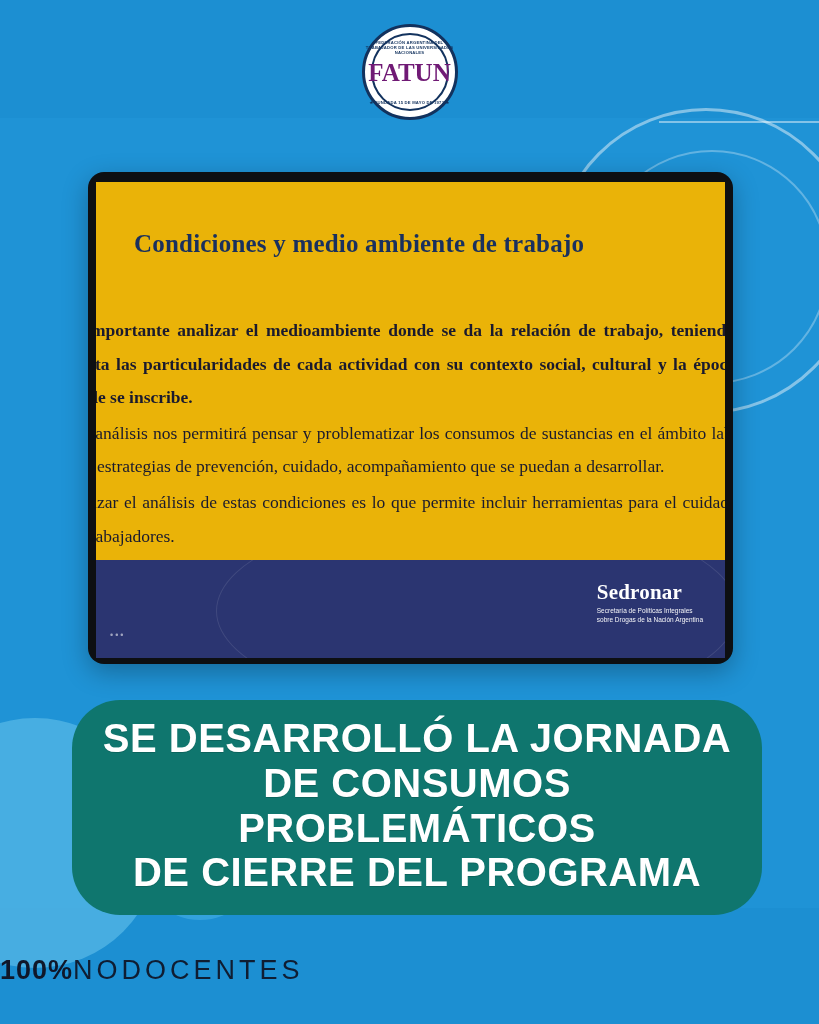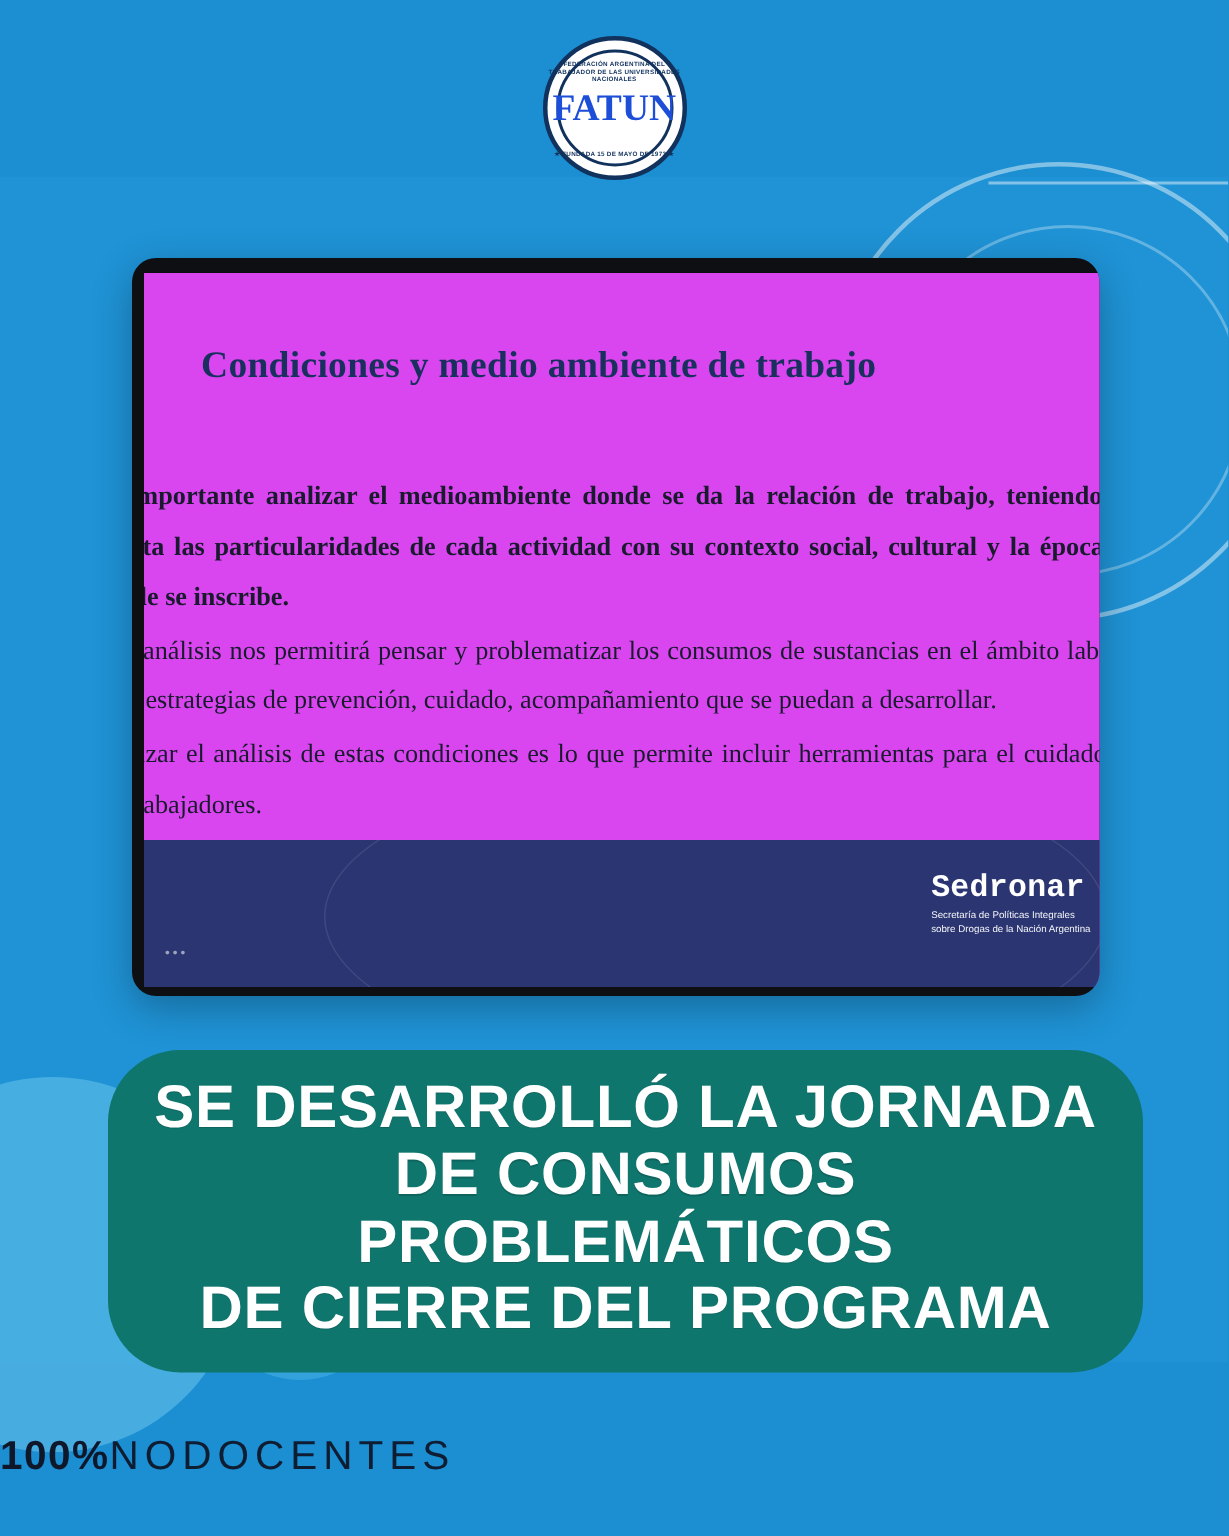--- a/index.html
+++ b/index.html
@@ -113,21 +113,21 @@
     position: absolute;
     inset: 6px;
     border-radius: 50%;
     border: 2px solid #12325e;
   }
   .logo-text {
     font-family: "Liberation Serif", serif;
     font-weight: bold;
     font-size: 25px;
     letter-spacing: 0px;
-    color: #1d4ed8;
+    color: #701a75;
     z-index: 2;
     line-height: 1;
   }
   .logo-arc-top,
   .logo-arc-bottom {
     position: absolute;
     left: 0; right: 0;
     text-align: center;
     font-size: 4.2px;
     letter-spacing: 0.2px;
@@ -149,23 +149,22 @@
     border-radius: 16px;
     box-shadow: 0 8px 26px rgba(0,0,0,0.28);
     overflow: hidden;
     padding: 10px 8px 6px 8px;
     box-sizing: border-box;
   }
   .slide {
     position: relative;
     width: 100%;
     height: 100%;
-    background: #d946ef;
-    overflow: hidden;
-    padding-left: 24px;
+    background: #eab308;
+    overflow: hidden;
   }
   .slide-title {
     position: absolute;
     left: 38px;
     top: 48px;
     font-family: "Liberation Serif", serif;
     font-weight: bold;
     font-size: 25px;
     color: #19305e;
     letter-spacing: 0.2px;
@@ -204,21 +203,21 @@
     border: 1px solid rgba(255,255,255,0.10);
   }
   .sedronar {
     position: absolute;
     right: 22px;
     top: 22px;
     text-align: left;
     color: #ffffff;
   }
   .sedronar-name {
-    font-family: Liberation Mono, monospace;
+    font-family: Liberation Serif, serif;
     font-weight: bold;
     font-size: 21px;
     letter-spacing: 0.2px;
     line-height: 1;
   }
   .sedronar-sub {
     font-size: 6.5px;
     line-height: 1.35;
     margin-top: 4px;
     opacity: 0.95;

